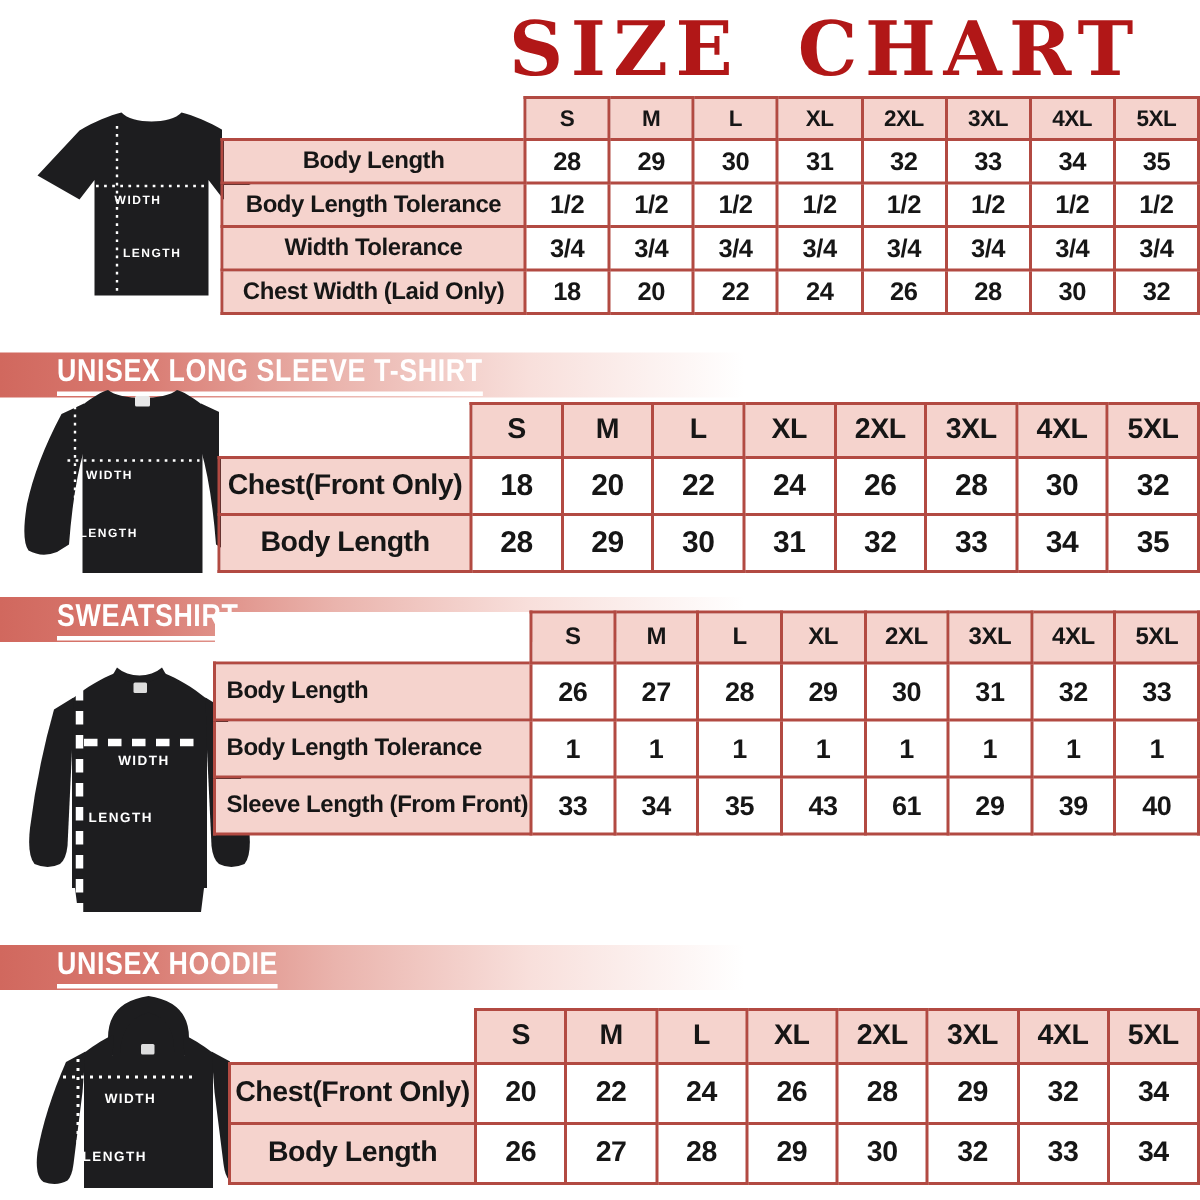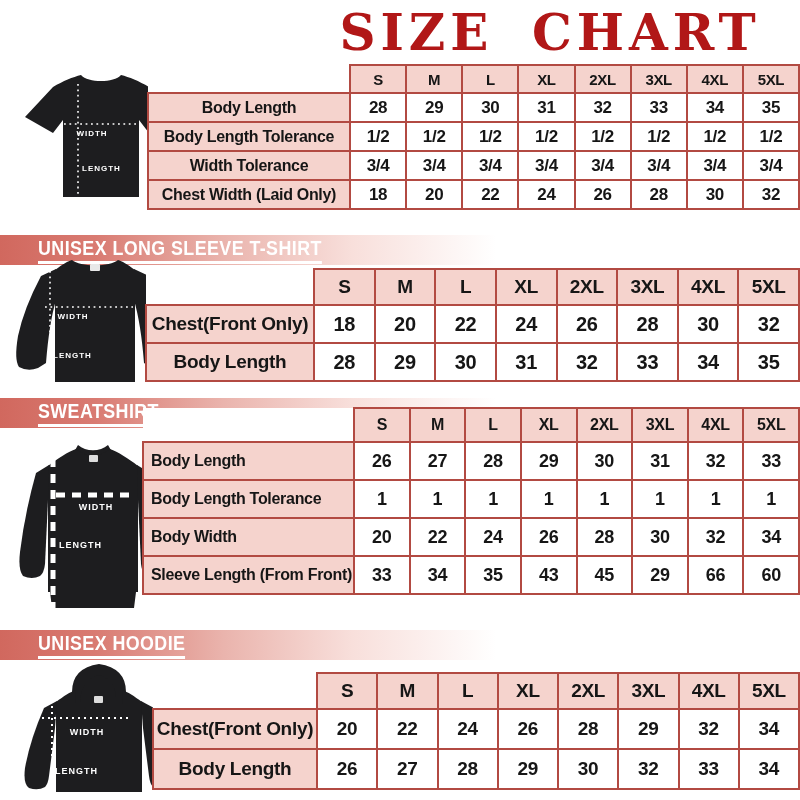--- a/index.html
+++ b/index.html
@@ -230,40 +230,29 @@
           <td class="val">1</td>
           <td class="val">1</td>
           <td class="val">1</td>
           <td class="val">1</td>
           <td class="val">1</td>
           <td class="val">1</td>
           <td class="val">1</td>
           <td class="val">1</td>
         </tr>
         <tr>
-          <td class="lbl">Body Width</td>
-          <td class="val">20</td>
-          <td class="val">22</td>
-          <td class="val">24</td>
-          <td class="val">26</td>
-          <td class="val">28</td>
-          <td class="val">30</td>
-          <td class="val">32</td>
-          <td class="val">34</td>
-        </tr>
-        <tr>
           <td class="lbl">Sleeve Length (From Front)</td>
           <td class="val">33</td>
           <td class="val">34</td>
           <td class="val">35</td>
           <td class="val">43</td>
-          <td class="val">45</td>
-          <td class="val">29</td>
-          <td class="val">66</td>
-          <td class="val">60</td>
+          <td class="val">61</td>
+          <td class="val">29</td>
+          <td class="val">39</td>
+          <td class="val">40</td>
         </tr>
       </tbody>
     </table>
 
   <div class="banner b4">
     <span class="btext">UNISEX HOODIE</span>
   </div>
   <div class="garment g4">
     <svg viewBox="0 0 175 140">
       <path d="M60 34 Q60 10 87 6 Q114 10 114 34 Q115 42 111 46 L63 46 Q59 42 60 34 Z"></path>

